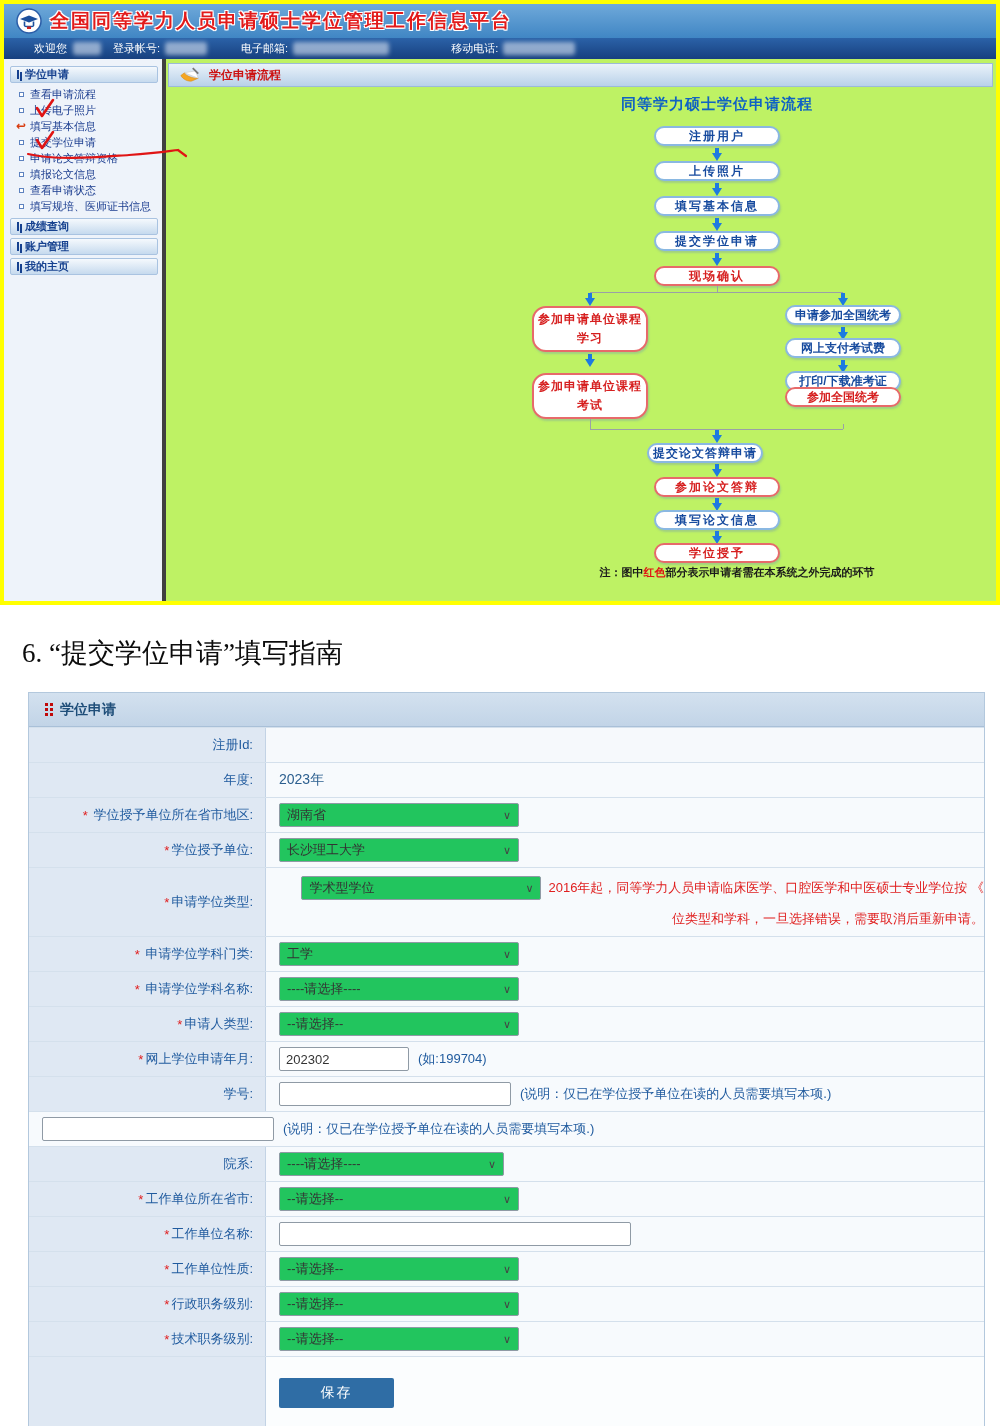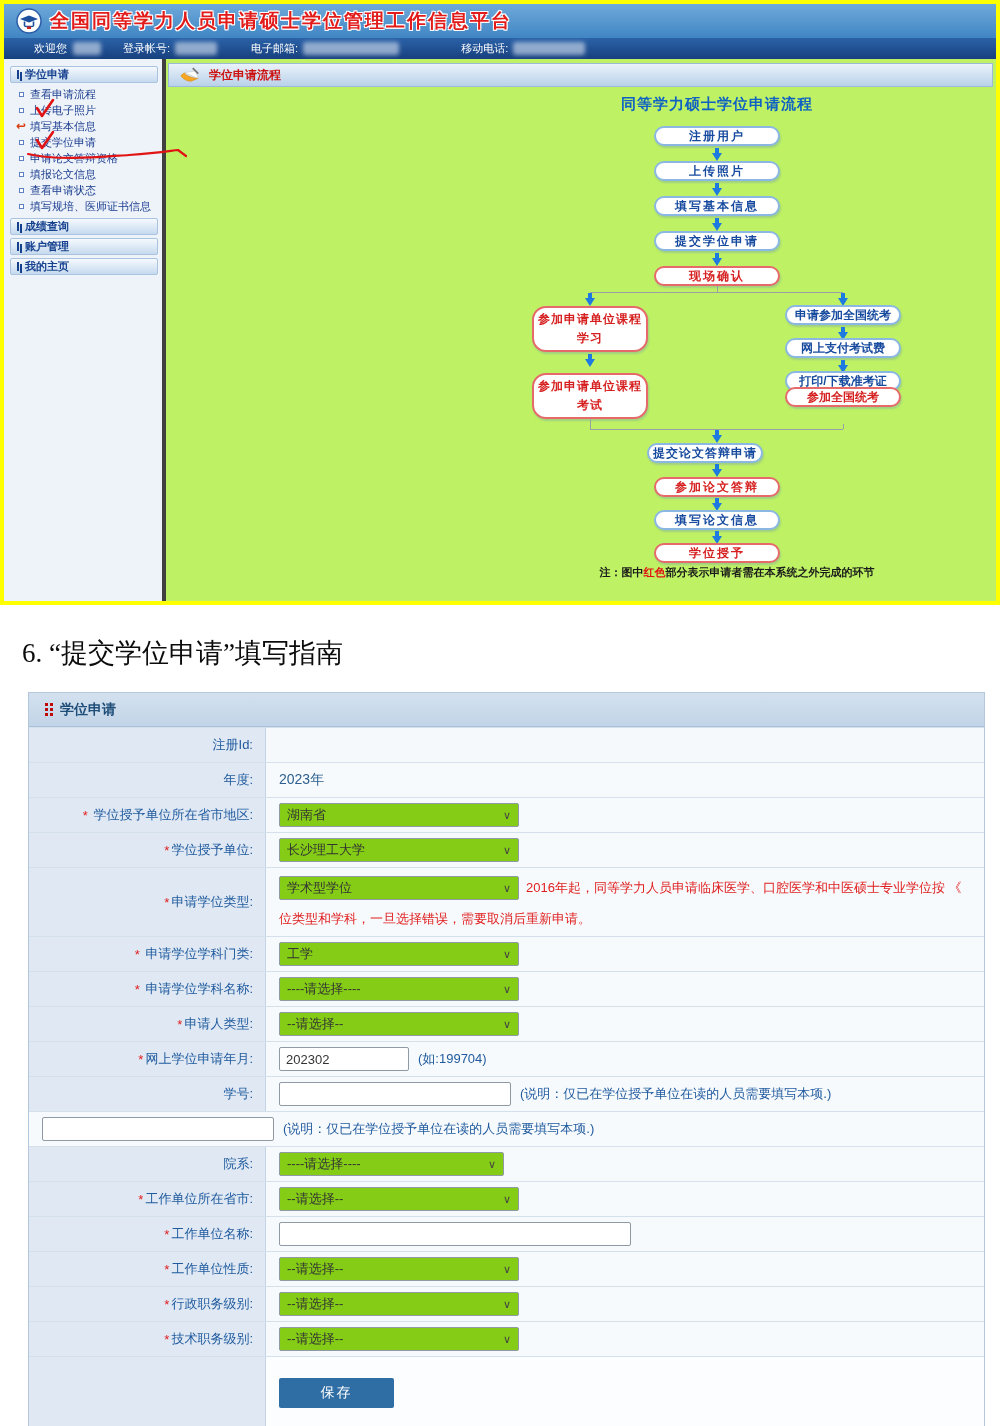--- a/index.html
+++ b/index.html
@@ -54,23 +54,23 @@
   .form-wrap { position:absolute; left:28px; top:692px; width:957px; border:1px solid #b3c8dd; background:#f6f9fc; }
   .form-header { height:34px; background:linear-gradient(#d3e1ef,#c2d4e7); border-bottom:1px solid #a9c0d8; display:flex; align-items:center; padding-left:16px; }
   .grid-icon { width:3px; height:3px; background:#c00a0a; margin-right:12px; box-shadow:5px 0 0 #c00a0a,0 5px 0 #c00a0a,5px 5px 0 #c00a0a,0 10px 0 #c00a0a,5px 10px 0 #c00a0a; margin-top:-10px; }
   .form-title { color:#1f4e79; font-weight:bold; font-size:14px; }
 
   .frow { display:flex; min-height:35px; border-top:1px solid #d4e0ec; }
   .frow:first-of-type { border-top:none; }
   .flabel { width:237px; background:#dfe8f3; border-right:1px solid #c3d3e5; display:flex; align-items:center; justify-content:flex-end; padding-right:12px; font-size:13px; color:#1f5a9e; white-space:nowrap; }
   .flabel .star { color:#e02020; margin-right:2px; white-space:pre; }
   .fvalue { flex:1; background:#f7fafd; display:flex; align-items:center; padding-left:13px; font-size:13px; color:#1f5a9e; overflow:hidden; white-space:nowrap; }
-  .fvalue.multi { flex-direction:column; align-items:flex-start; justify-content:center; padding:8px 0 8px 13px; }
+  .fvalue.multi { flex-direction:column; align-items:flex-end; justify-content:center; padding:8px 0 8px 13px; }
   .fvalue .vtext { font-size:14px; color:#2c5f8f; }
-  .sel { width:240px; height:24px; border:1px solid #8f9aa5; background:#84cc16; border-radius:2px; display:flex; align-items:center; justify-content:space-between; padding:0 7px; color:#333; font-size:13px; cursor:pointer; flex:0 0 auto; }
+  .sel { width:240px; height:24px; border:1px solid #8f9aa5; background:#22c55e; border-radius:2px; display:flex; align-items:center; justify-content:space-between; padding:0 7px; color:#333; font-size:13px; cursor:pointer; flex:0 0 auto; }
   .sel.narrow { width:225px; }
   .sel .chev { color:#444; font-size:11px; }
   .tinput { height:24px; border:1px solid #8f9aa5; border-radius:2px; background:#fff; font-size:13px; padding:0 6px; color:#333; font-family:inherit; }
   .hint { margin-left:9px; color:#1f5a9e; font-size:13px; }
   .red-note { color:#e02020; font-size:13px; }
   .note-line1 { margin-left:7px; }
   .note-line2 { margin-top:10px; }
   .row-type-line1 { display:flex; align-items:center; }
   .save-row { min-height:72px; }
   .save-btn { width:115px; height:30px; background:#2f6da5; color:#fff; border:none; border-radius:2px; font-size:14px; font-family:inherit; cursor:pointer; letter-spacing:2px; }
@@ -86,21 +86,21 @@
       <path d="M4 11 L13 7.5 L22 11 L13 14.5 Z" fill="#1c4f9c"></path>
       <path d="M8.5 13.5 v4 c0 1.5 9 1.5 9 0 v-4" fill="none" stroke="#1c4f9c" stroke-width="1.6"></path>
       <rect x="11" y="18.5" width="4" height="2.5" fill="#cc2222"></rect>
     </svg>
     <div class="app-title">全国同等学力人员申请硕士学位管理工作信息平台</div>
   </div>
 
   <div class="user-bar">
     <span class="lbl" style="margin-left:30px">欢迎您</span>
     <span class="blur-blob" style="width:28px;margin-left:6px"></span>
-    <span class="lbl" style="margin-left:22px">登录帐号:</span>
+    <span class="lbl" style="margin-left:12px">登录帐号:</span>
     <span class="blur-blob" style="width:42px;margin-left:5px"></span>
     <span class="lbl" style="margin-left:34px">电子邮箱:</span>
     <span class="blur-blob" style="width:96px;margin-left:5px"></span>
     <span class="lbl" style="margin-left:62px">移动电话:</span>
     <span class="blur-blob" style="width:72px;margin-left:5px"></span>
   </div>
 
   <div class="app-body">
 
     <div class="sidebar">

